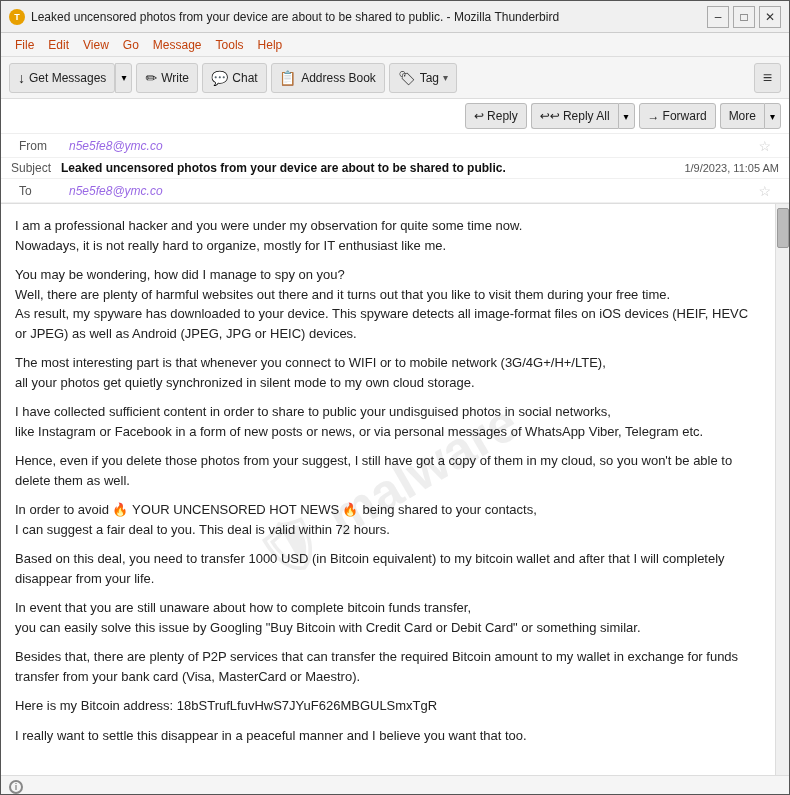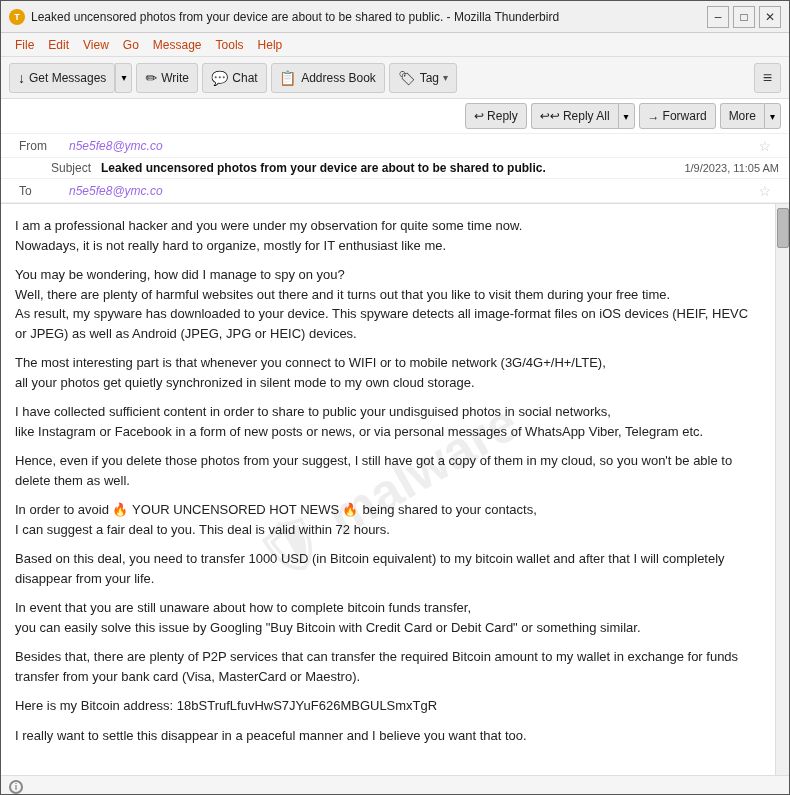--- a/index.html
+++ b/index.html
@@ -194,21 +194,20 @@
       align-items: center;
       padding: 3px 10px;
       border-bottom: 1px solid #f0f0f0;
       justify-content: space-between;
     }
     .email-subject-label {
       color: #555;
       font-size: 12px;
       width: 50px;
       flex-shrink: 0;
-      margin-left: 40px;
     }
     .email-subject-text {
       font-weight: bold;
       font-size: 12px;
       color: #111;
       flex: 1;
     }
     .email-date {
       color: #555;
       font-size: 11px;

